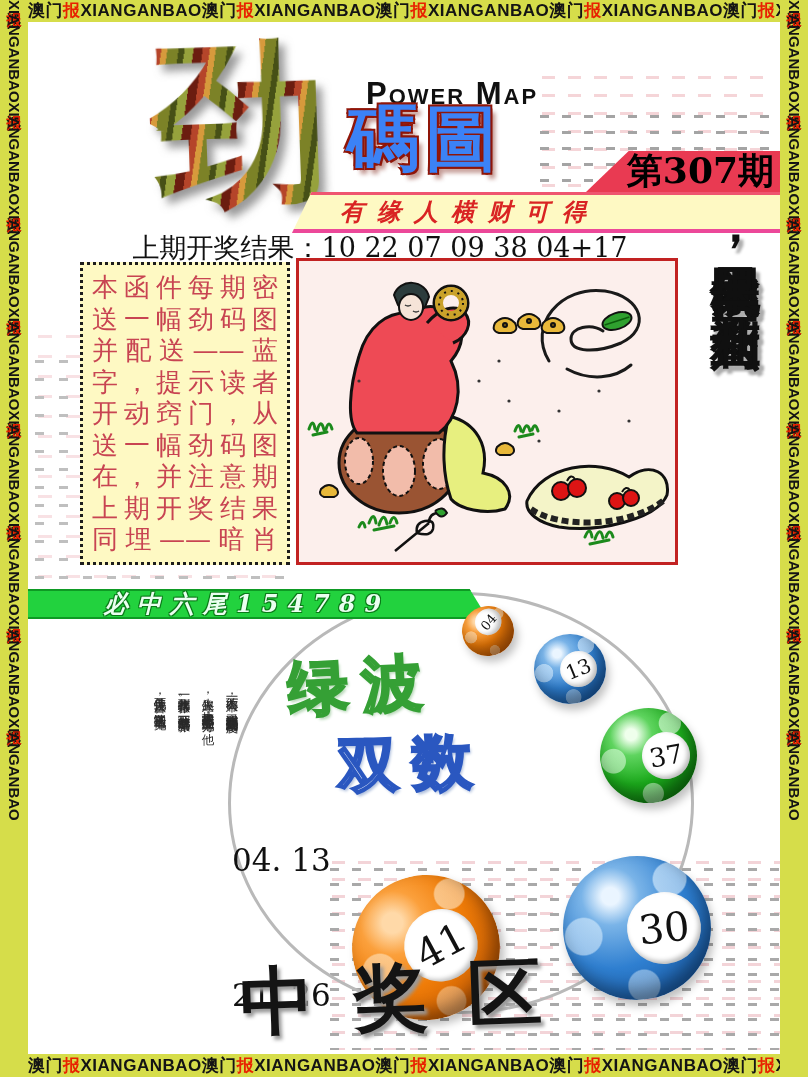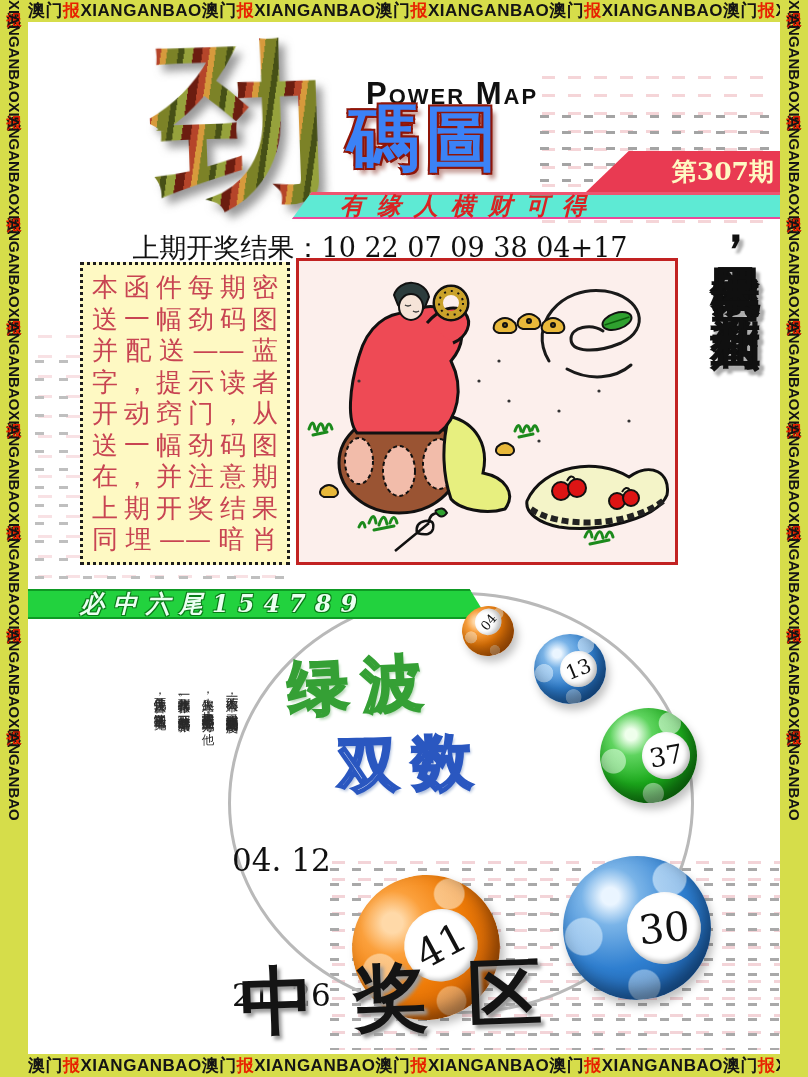--- a/index.html
+++ b/index.html
@@ -26,23 +26,23 @@
            filter:drop-shadow(6px 7px 4px rgba(70,70,70,.55));}
   .power-map{position:absolute;left:366px;top:76px;z-index:4;font-weight:bold;
              font-variant:small-caps;font-size:31px;letter-spacing:2px;color:#101010;
              font-family:"Liberation Sans",sans-serif;}
   .title-red{position:absolute;left:347px;top:102px;z-index:4;font-size:72px;line-height:1;
              font-weight:bold;font-family:"DejaVu Serif",serif;color:#3b82f6;letter-spacing:6px;
              text-shadow:-2px -2px 0 #8f1508,2px 2px 0 #8f1508,2px -2px 0 #8f1508,-2px 2px 0 #8f1508,5px 6px 4px rgba(120,25,12,.45);}
   .issue-band{position:absolute;left:586px;top:151px;width:194px;height:41px;z-index:4;
               background:#e93a52;clip-path:polygon(22% 0,100% 0,100% 100%,0 100%);
               display:flex;align-items:center;justify-content:flex-end;padding-right:6px;box-sizing:border-box;}
-  .issue-band .txt{font-family:"DejaVu Serif",serif;font-weight:bold;font-size:25px;color:#fef9c3;}
-  .slogan-band{position:absolute;left:292px;top:192px;width:488px;height:27px;z-index:4;
-               background:#5eead4;border-top:3px solid #ef5570;border-bottom:2px solid #ec4899;
+  .issue-band .txt{font-family:"DejaVu Serif",serif;font-weight:bold;font-size:36px;color:#000000;}
+  .slogan-band{position:absolute;left:292px;top:192px;width:488px;height:41px;z-index:4;
+               background:#fef9c3;border-top:3px solid #ef5570;border-bottom:4px solid #ec4899;
                clip-path:polygon(4% 0,100% 0,100% 100%,0 100%);
                display:flex;align-items:center;box-sizing:border-box;padding-left:48px;}
   .slogan-band .txt{font-style:italic;font-weight:bold;font-size:24px;letter-spacing:13px;color:#d92323;
                     font-family:"DejaVu Serif",serif;}
   
   .results{position:absolute;left:55px;top:230px;width:650px;z-index:4;text-align:center;
            font-family:"DejaVu Serif",serif;font-size:27px;color:#111;white-space:pre;}
   
   .left-box{position:absolute;left:80px;top:262px;width:210px;height:303px;z-index:4;
             border:3px dotted #1c1c1c;background:#fef9c3;box-sizing:border-box;
@@ -54,21 +54,21 @@
        border:3px solid #c22222;background:#fcefec;box-sizing:border-box;}
   
   .headline{position:absolute;left:694px;top:228px;height:824px;width:84px;z-index:5;
             writing-mode:vertical-rl;text-orientation:upright;
             font-family:"DejaVu Serif",serif;font-weight:bold;font-size:50px;line-height:84px;
             color:#101010;text-shadow:4px 5px 3px #adadad;}
   
   .tip-band{position:absolute;left:28px;top:589px;width:460px;height:30px;z-index:6;
             background:#22d23e;border-top:2px solid #0e9a24;border-bottom:2px solid #0e9a24;
             clip-path:polygon(0 0,96% 0,100% 100%,0 100%);
-            display:flex;align-items:center;box-sizing:border-box;padding-left:52px;}
+            display:flex;align-items:center;box-sizing:border-box;padding-left:76px;}
   .tip-band .txt{font-family:"DejaVu Serif",serif;font-style:italic;font-weight:bold;font-size:24px;
                  letter-spacing:9px;color:#eafff0;
                  text-shadow:1px 1px 0 #0a7a18,-1px -1px 0 #0a7a18,1px -1px 0 #0a7a18,-1px 1px 0 #0a7a18;}
   
   .humor-title{position:absolute;left:72px;top:634px;z-index:5;font-weight:bold;font-size:31px;
                letter-spacing:2px;color:#0c0c18;font-family:"Liberation Sans",sans-serif;
                text-shadow:3px 4px 5px #96aed6;}
   .story{position:absolute;left:104px;top:688px;height:288px;width:140px;z-index:5;
          writing-mode:vertical-rl;text-orientation:upright;
          font-family:"DejaVu Serif",serif;font-size:12.5px;color:#2a2a2a;letter-spacing:.5px;}
@@ -285,21 +285,21 @@
   </div>
 
   <div class="story">
     <div class="col">西德有一个人，对于违犯交通规则的罚款制度发</div>
     <div class="col">生兴趣，故意把车子停在不应停车的地方，他</div>
     <div class="col">一共收到三张传票。他衣冠楚楚的拿了第一张</div>
     <div class="col">传票去见法官，法官罚了他三个马克。</div>
   </div>
 
   <div class="picks">
-    <div>04. 12</div>
+    <div>04. 13</div>
     <div>21. 26</div>
     
   </div>
 
   <div class="w-green">绿波</div>
   <div class="w-blue">双数</div>
   <div class="w-win">中奖区</div>
 
   <div class="ball ball-orange b04">
     <div class="num">04</div>

